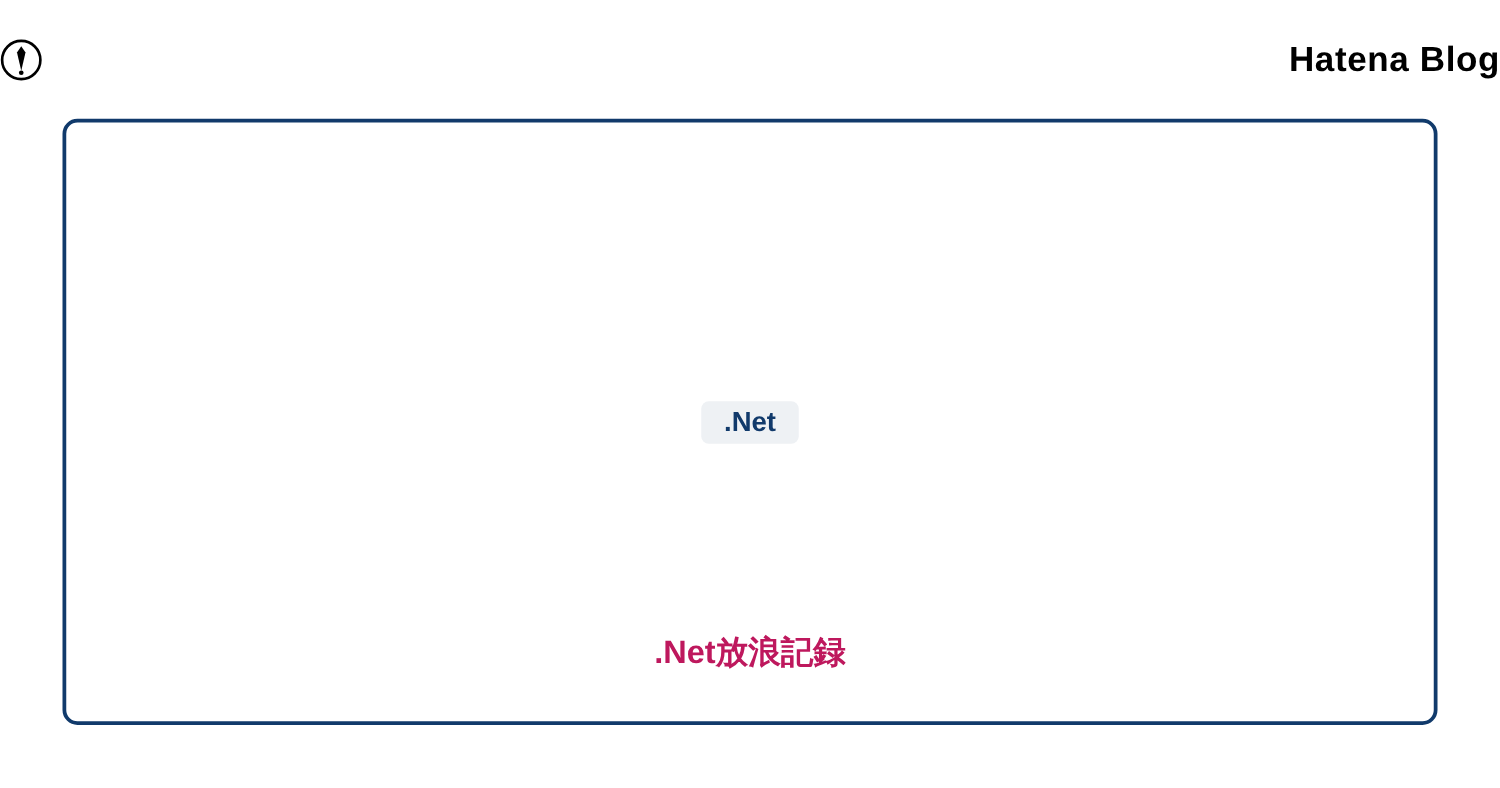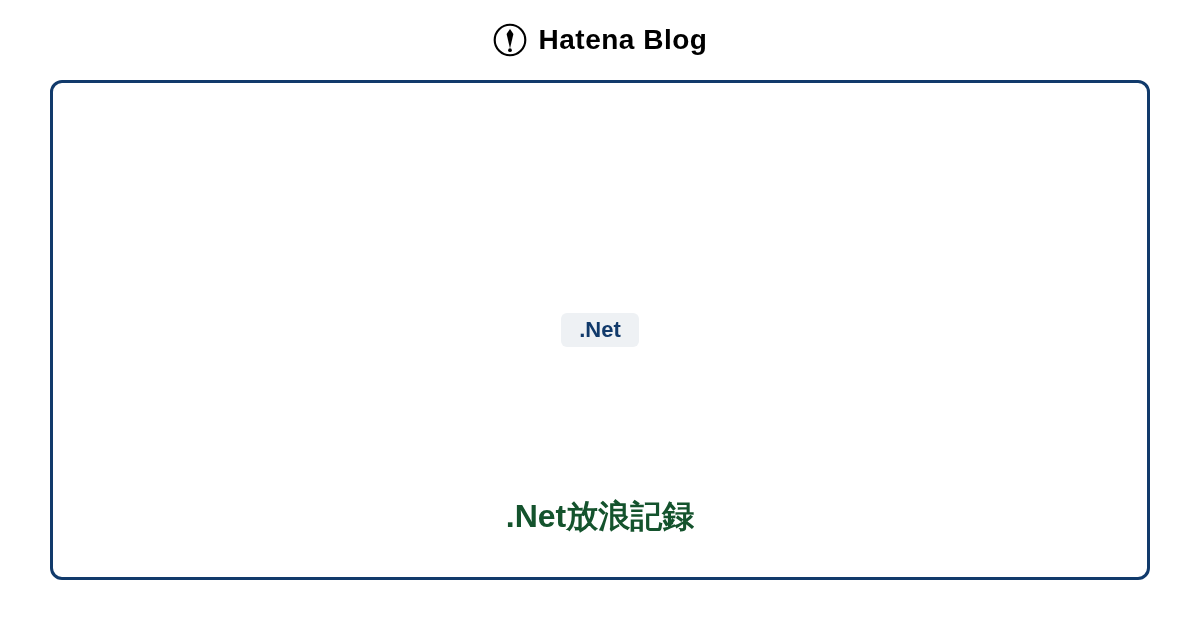--- a/index.html
+++ b/index.html
@@ -10,24 +10,24 @@
     body {
       width: 1200px;
       height: 630px;
       background: #ffffff;
       font-family: -apple-system, BlinkMacSystemFont, "Segoe UI", "Hiragino Sans", "Hiragino Kaku Gothic ProN", Meiryo, sans-serif;
       display: flex;
       flex-direction: column;
       overflow: hidden;
     }
     .header {
-      height: 80px;
+      height: 95px;
       display: flex;
       align-items: center;
-      justify-content: center;
+      justify-content: space-between;
       gap: 12px;
       border-radius: 23px;
     }
     .logo-icon {
       width: 34px;
       height: 34px;
       display: flex;
       align-items: center;
       justify-content: center;
     }
@@ -71,22 +71,22 @@
     .article-title {
       color: #113a6b;
       font-size: 48px;
       font-weight: 700;
       line-height: 1.35;
       max-width: 900px;
     }
     .blog-name {
       position: absolute;
       bottom: 38px;
-      color: #14532d;
-      font-size: 32px;
+      color: #be185d;
+      font-size: 26px;
       font-weight: 700;
     }
   </style>
 </head>
 <body>
 
 <div class="header">
   <span class="logo-icon">
     <svg viewBox="0 0 40 40" fill="none">
       <circle cx="20" cy="20" r="18" stroke="#000000" stroke-width="2.5" fill="none"></circle>

